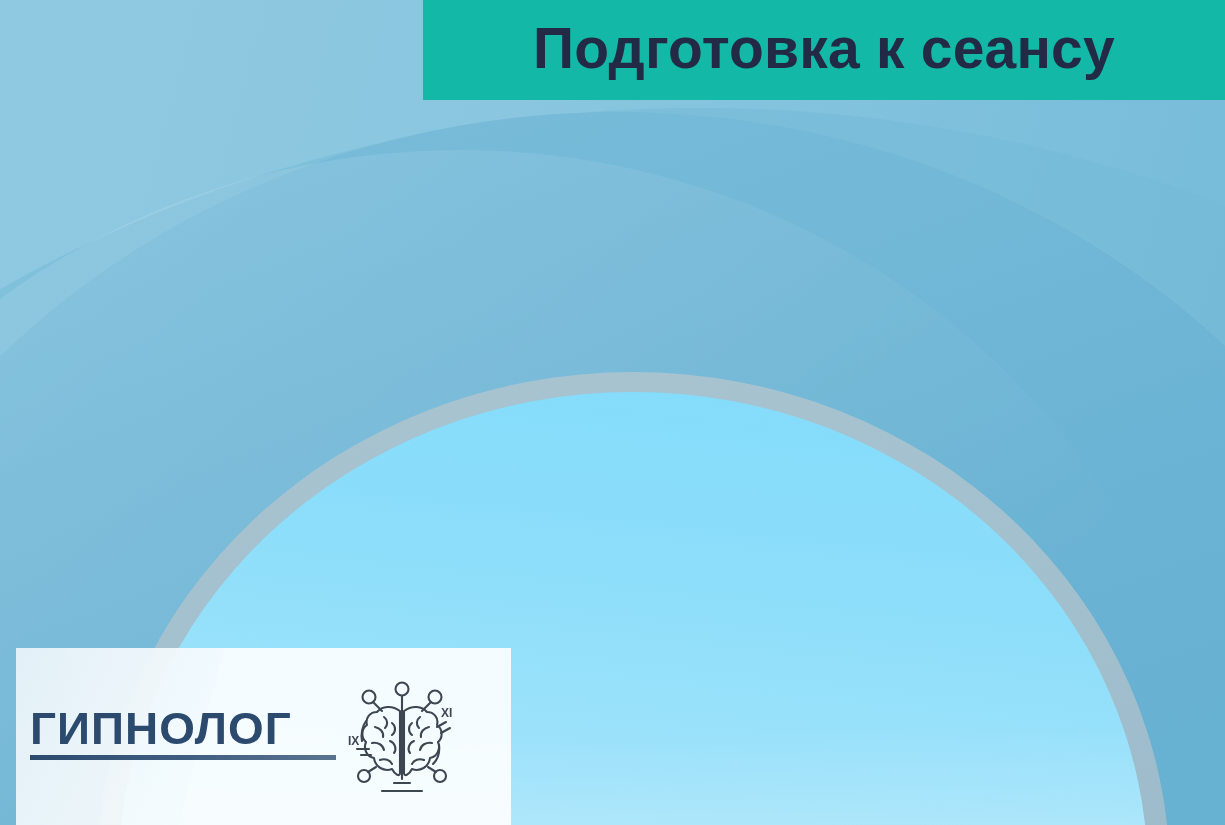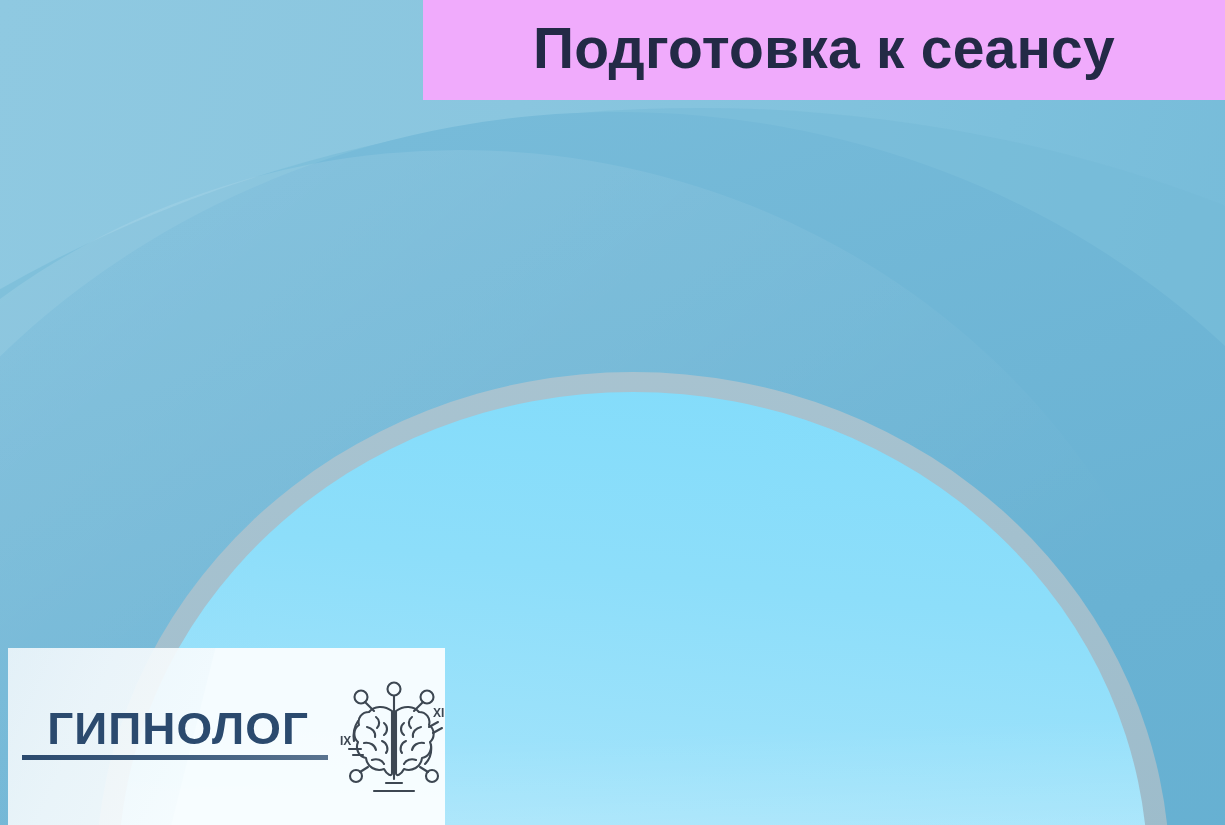--- a/index.html
+++ b/index.html
@@ -93,45 +93,44 @@
     overflow: hidden;
   }
 
   
   .title-banner {
     position: absolute;
     left: 423px;
     top: 0;
     width: 802px;
     height: 100px;
-    background: #f0abfc;
+    background: #14b8a6;
     display: flex;
     align-items: center;
     justify-content: center;
   }
   .title-text {
     color: #232a46;
     font-size: 57px;
     font-weight: bold;
     letter-spacing: .2px;
     line-height: 1;
     white-space: nowrap;
     padding-bottom: 4px;
   }
 
   
   .logo-plate {
     position: absolute;
-    left: 8px;
+    left: 16px;
     top: 648px;
-    width: 437px;
+    width: 495px;
     height: 177px;
     background: rgba(255,255,255,.90);
     overflow: hidden;
-    text-align: center;
   }
   
   .logo-streak {
     position: absolute;
     left: -150px;
     top: -260px;
     width: 330px;
     height: 700px;
     background: linear-gradient(100deg, rgba(150,200,224,.30) 0%, rgba(190,222,238,.16) 60%, rgba(255,255,255,0) 100%);
     transform: rotate(14deg);

